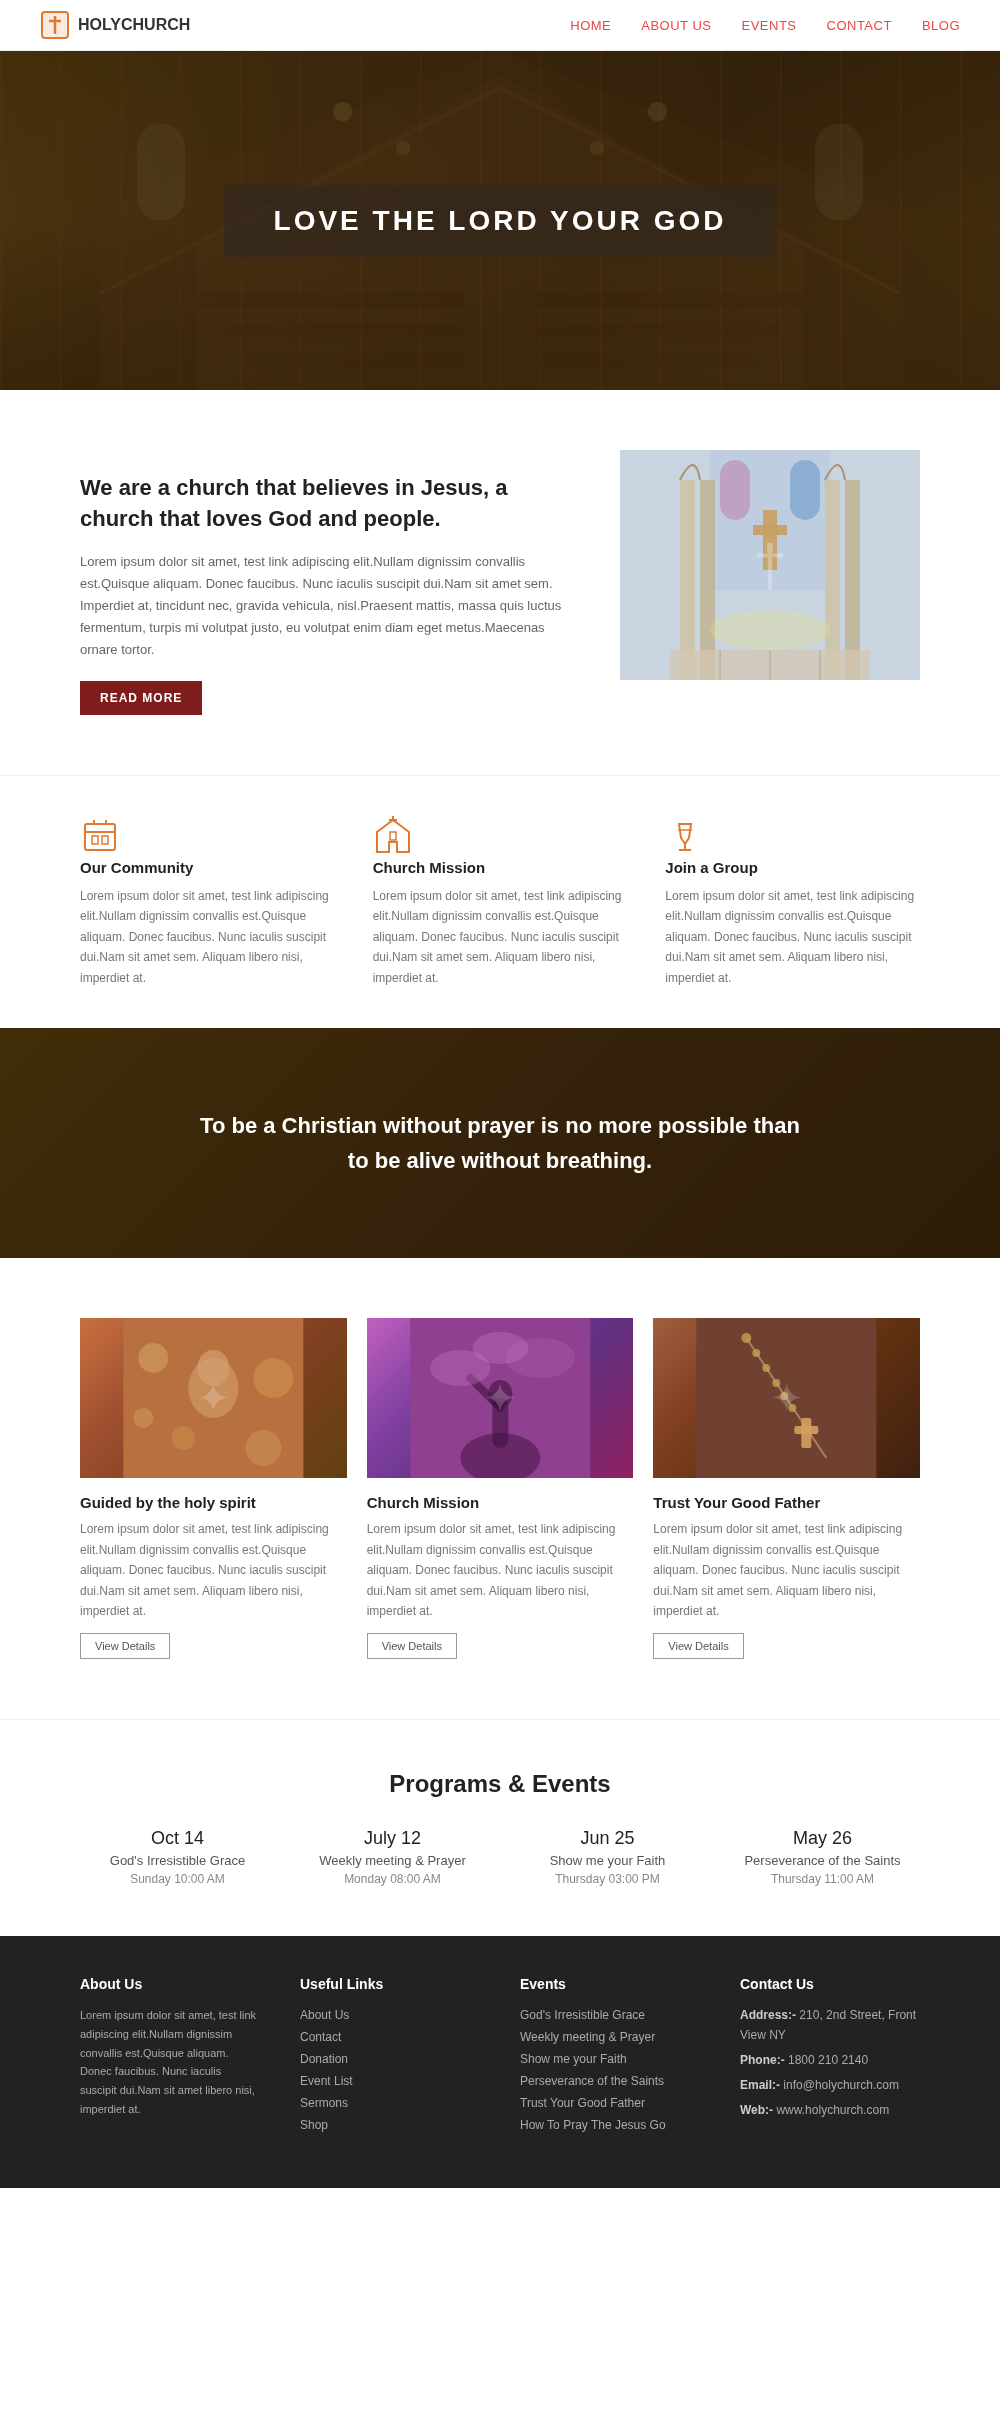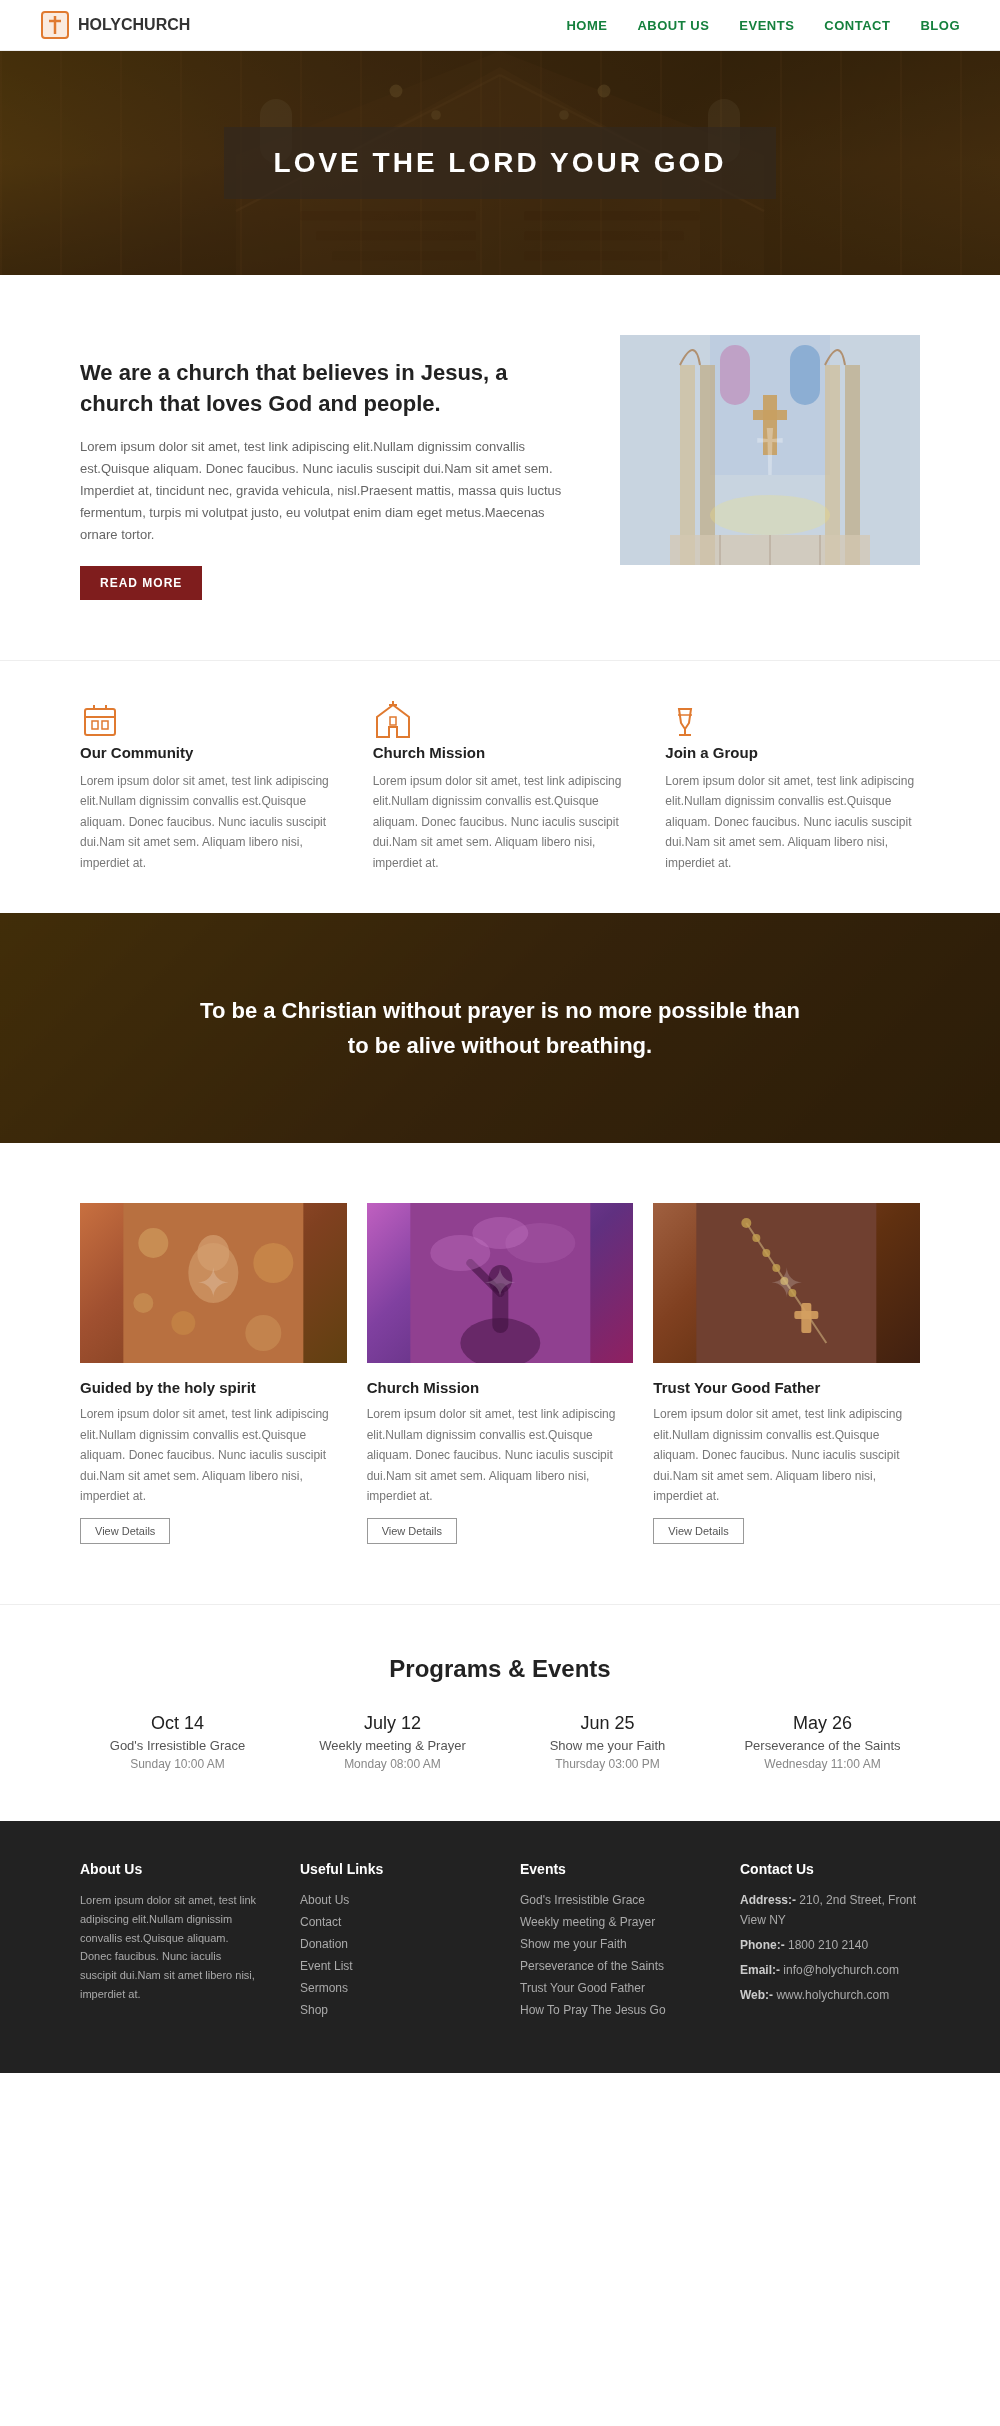--- a/index.html
+++ b/index.html
@@ -26,30 +26,30 @@
       width: 30px;
       height: 30px;
     }
     .nav {
       display: flex;
       gap: 30px;
       list-style: none;
     }
     .nav li a {
       text-decoration: none;
-      color: #15803d;
+      color: #ef4444;
       font-size: 13px;
-      font-weight: 700;
+      font-weight: 400;
       letter-spacing: 0.5px;
     }
 
     
     .hero {
       position: relative;
-      height: 224px;
+      height: 339px;
       background: linear-gradient(135deg, #8B6914 0%, #5a3e1b 30%, #3a2a10 60%, #6b4c1a 100%);
       display: flex;
       align-items: center;
       justify-content: center;
       overflow: hidden;
     }
     .hero-bg {
       position: absolute;
       top: 0; left: 0; right: 0; bottom: 0;
       background: 
@@ -577,21 +577,21 @@
       <div class="program-time">Monday 08:00 AM</div>
     </div>
     <div class="program-item">
       <div class="program-date">Jun 25</div>
       <div class="program-name">Show me your Faith</div>
       <div class="program-time">Thursday 03:00 PM</div>
     </div>
     <div class="program-item">
       <div class="program-date">May 26</div>
       <div class="program-name">Perseverance of the Saints</div>
-      <div class="program-time">Wednesday 11:00 AM</div>
+      <div class="program-time">Thursday 11:00 AM</div>
     </div>
   </div>
 </section>
 
 <footer class="footer">
   <div class="footer-grid">
     <div class="footer-col">
       <div class="footer-col-title">About Us</div>
       <p>Lorem ipsum dolor sit amet, test link adipiscing elit.Nullam dignissim convallis est.Quisque aliquam. Donec faucibus. Nunc iaculis suscipit dui.Nam sit amet libero nisi, imperdiet at.</p>
     </div>

